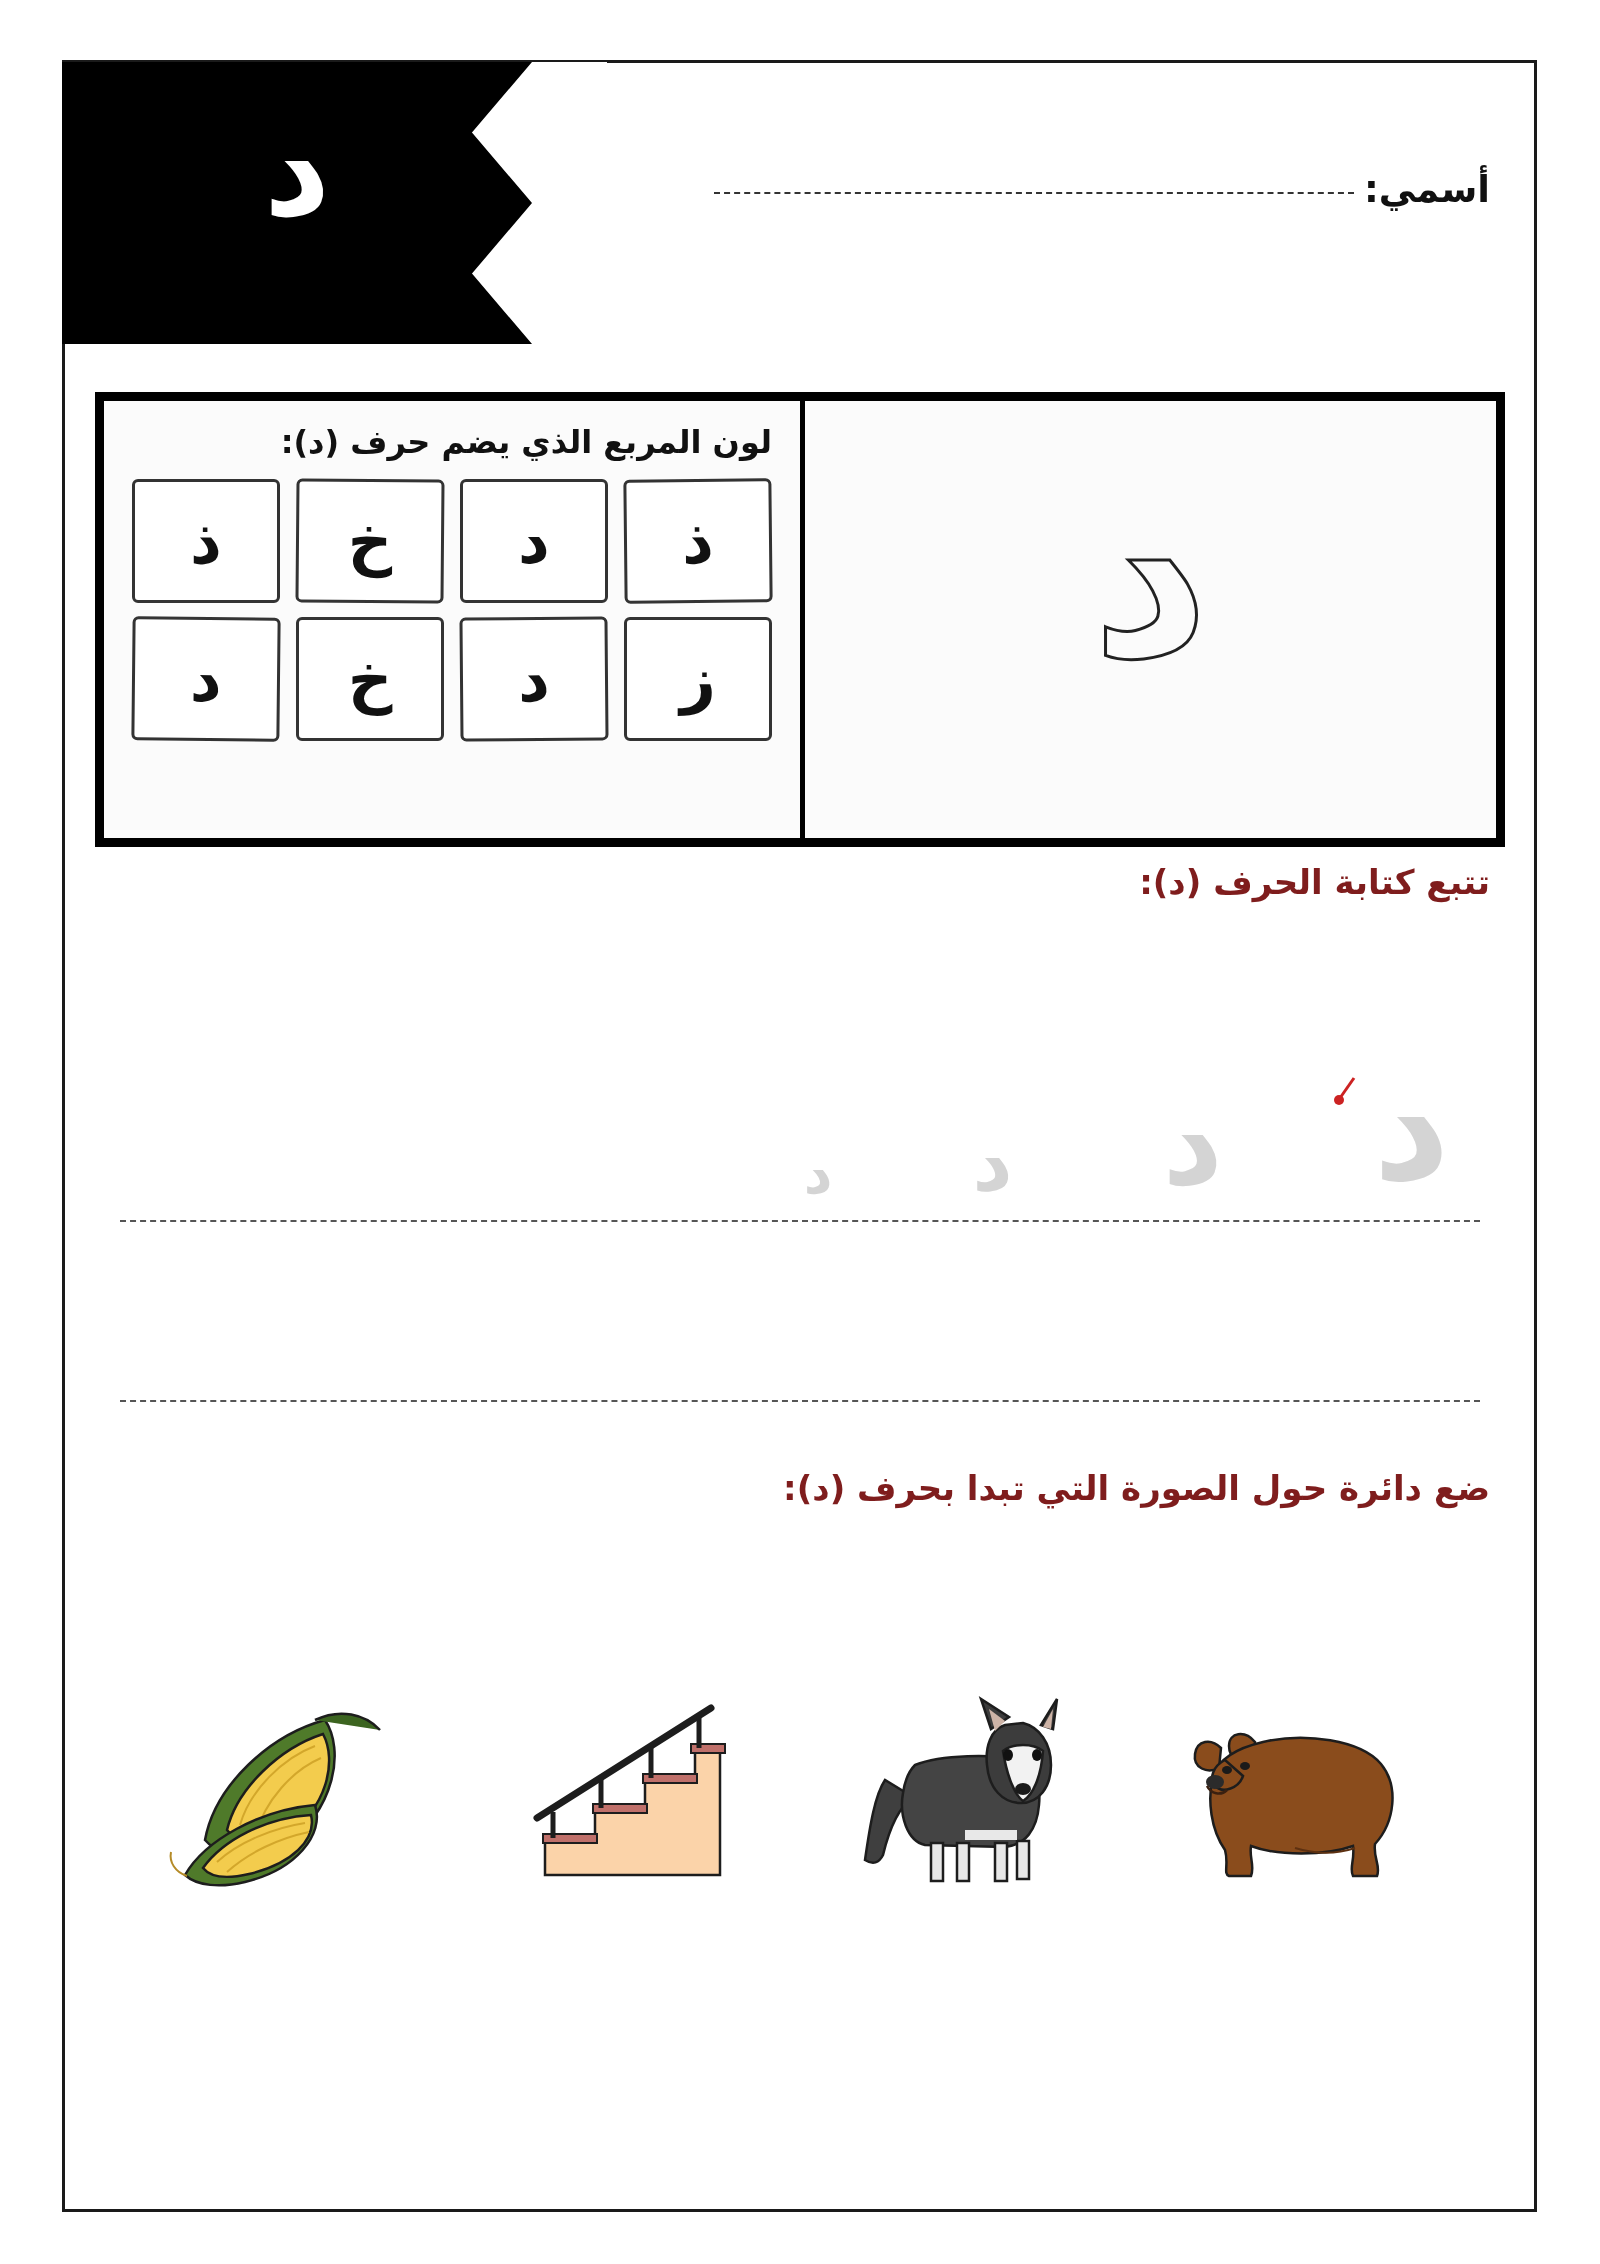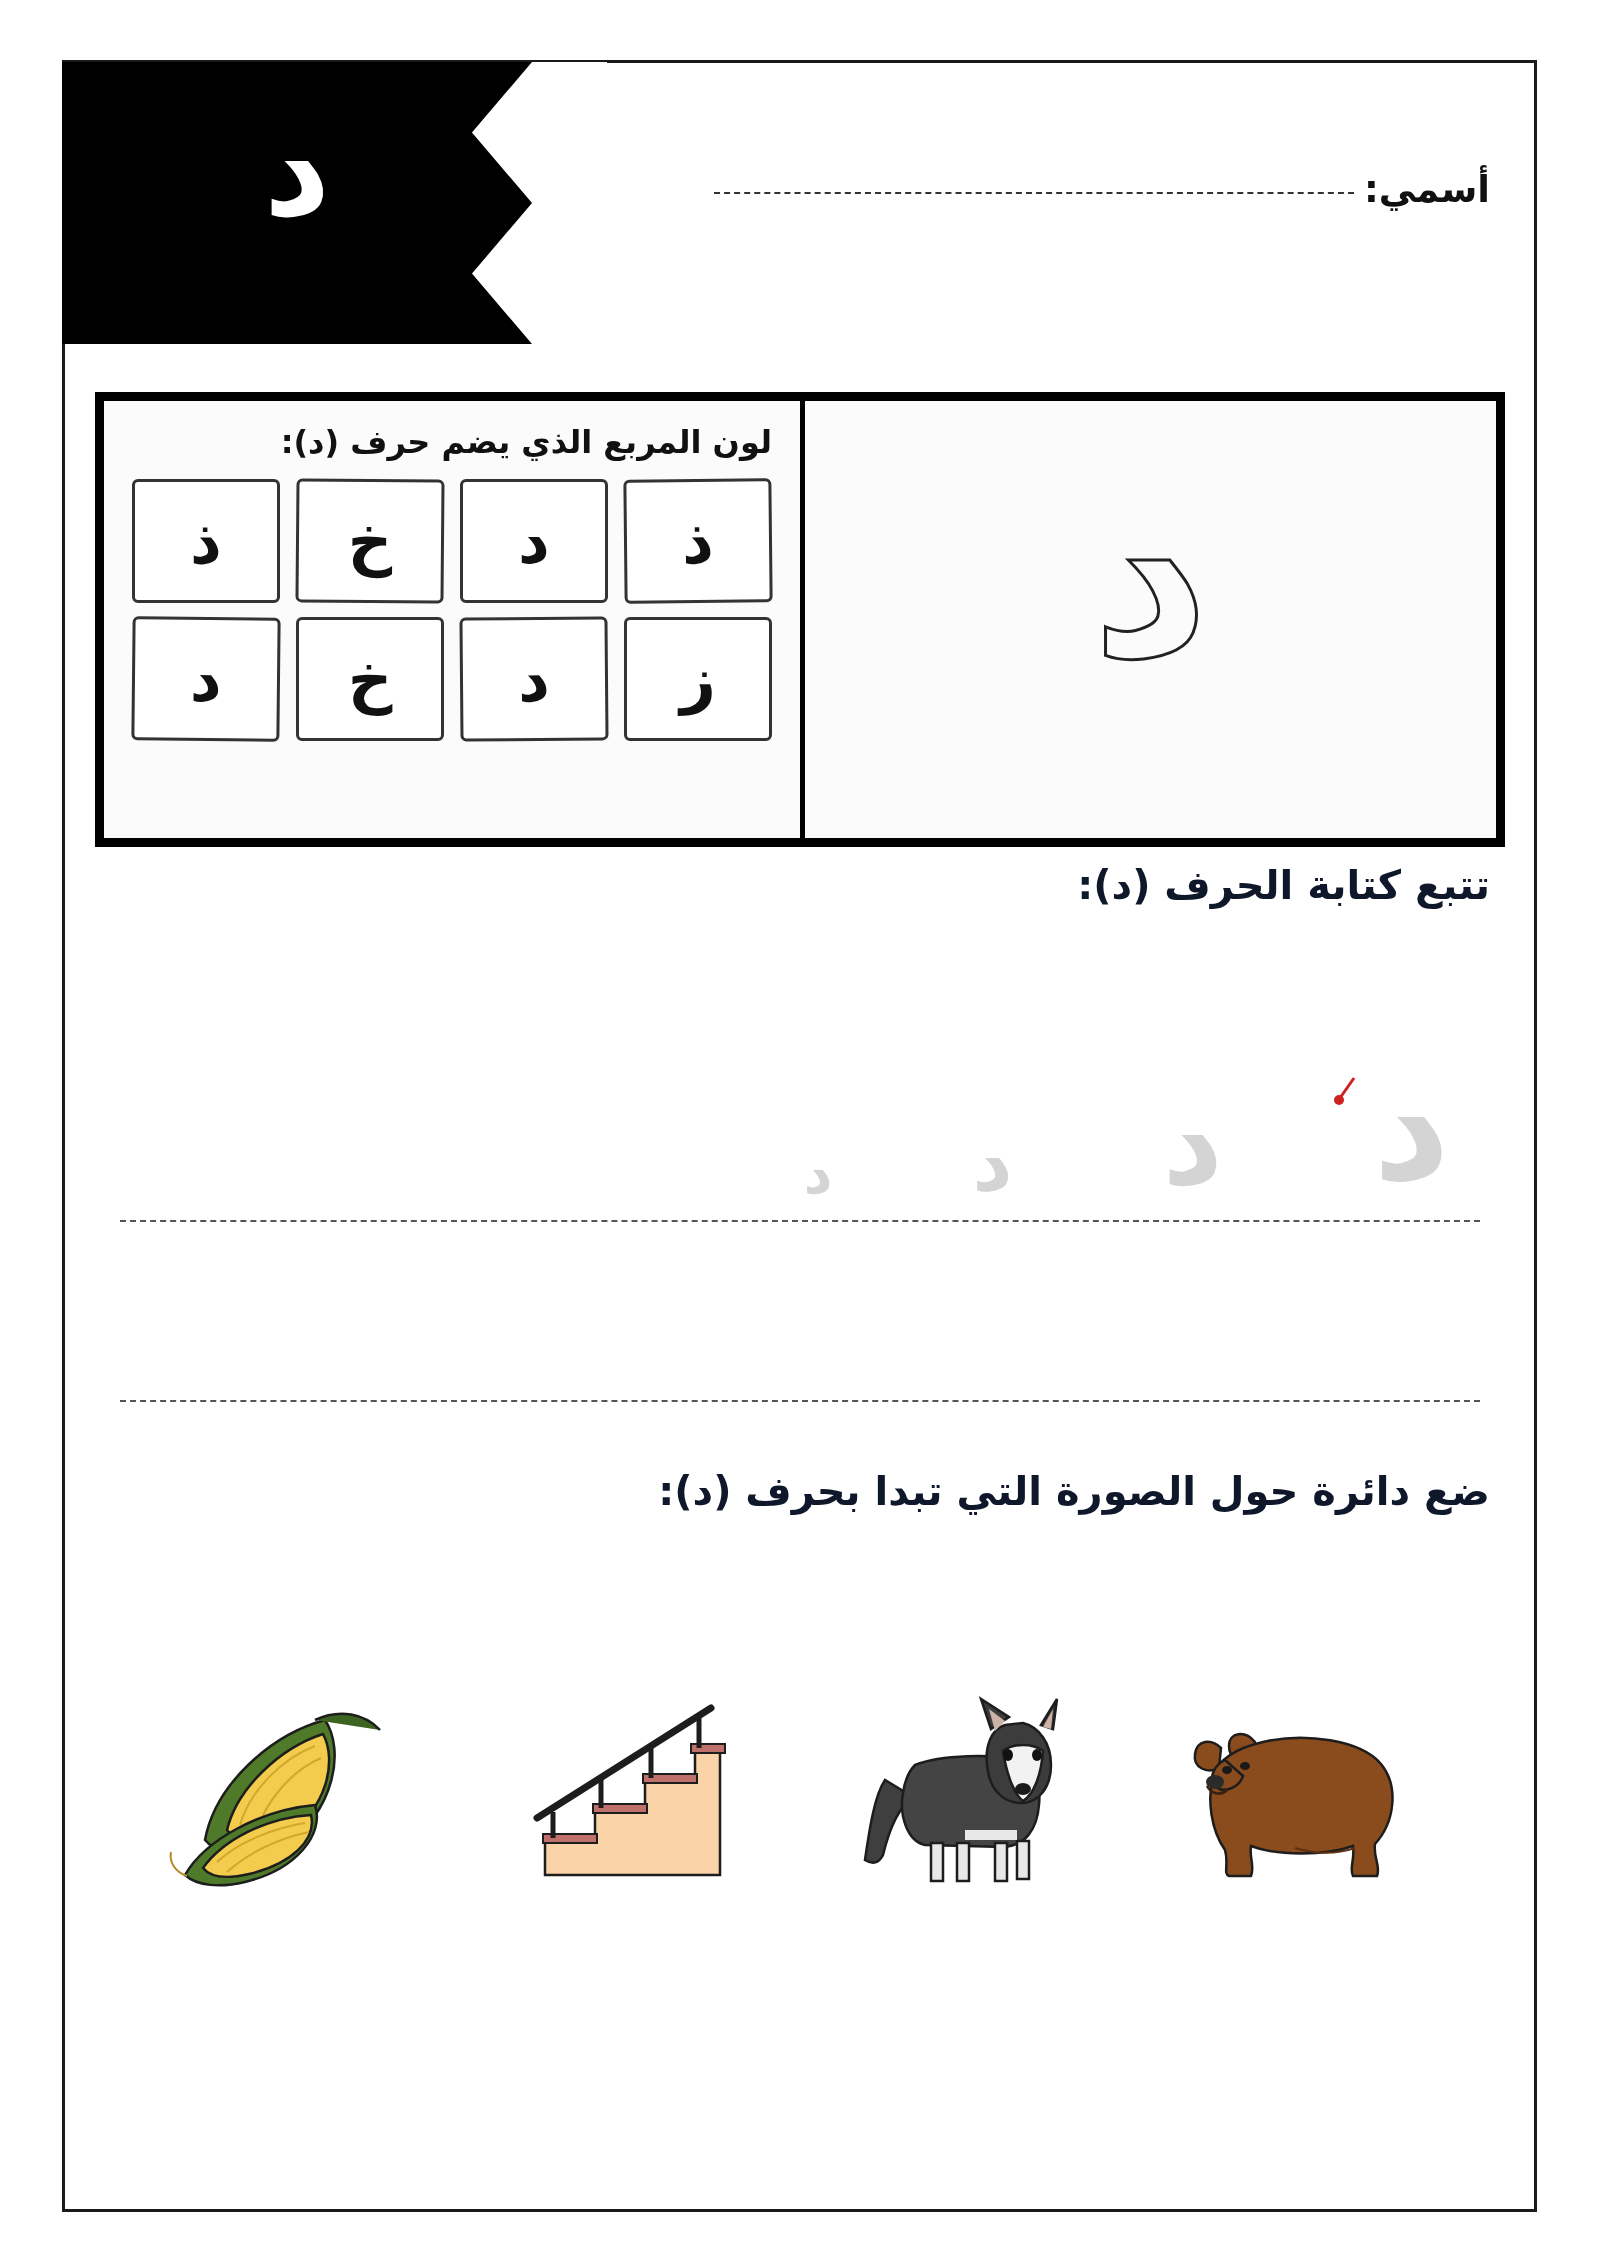--- a/index.html
+++ b/index.html
@@ -147,23 +147,23 @@
   }
   .letter-cell:nth-child(1) { transform: rotate(-0.6deg); }
   .letter-cell:nth-child(3) { transform: rotate(0.5deg); }
   .letter-cell:nth-child(6) { transform: rotate(-0.5deg); }
   .letter-cell:nth-child(8) { transform: rotate(0.6deg); }
 
   
   .section-label {
     position: absolute;
     right: 110px;
-    font-size: 40px;
-    font-weight: bold;
-    color: #0f172a;
+    font-size: 34px;
+    font-weight: bold;
+    color: #7f1d1d;
     text-align: center;
   }
   .trace-label { top: 862px; }
 
   .trace-area {
     position: absolute;
     left: 120px;
     top: 960px;
     width: 1360px;
     height: 480px;

